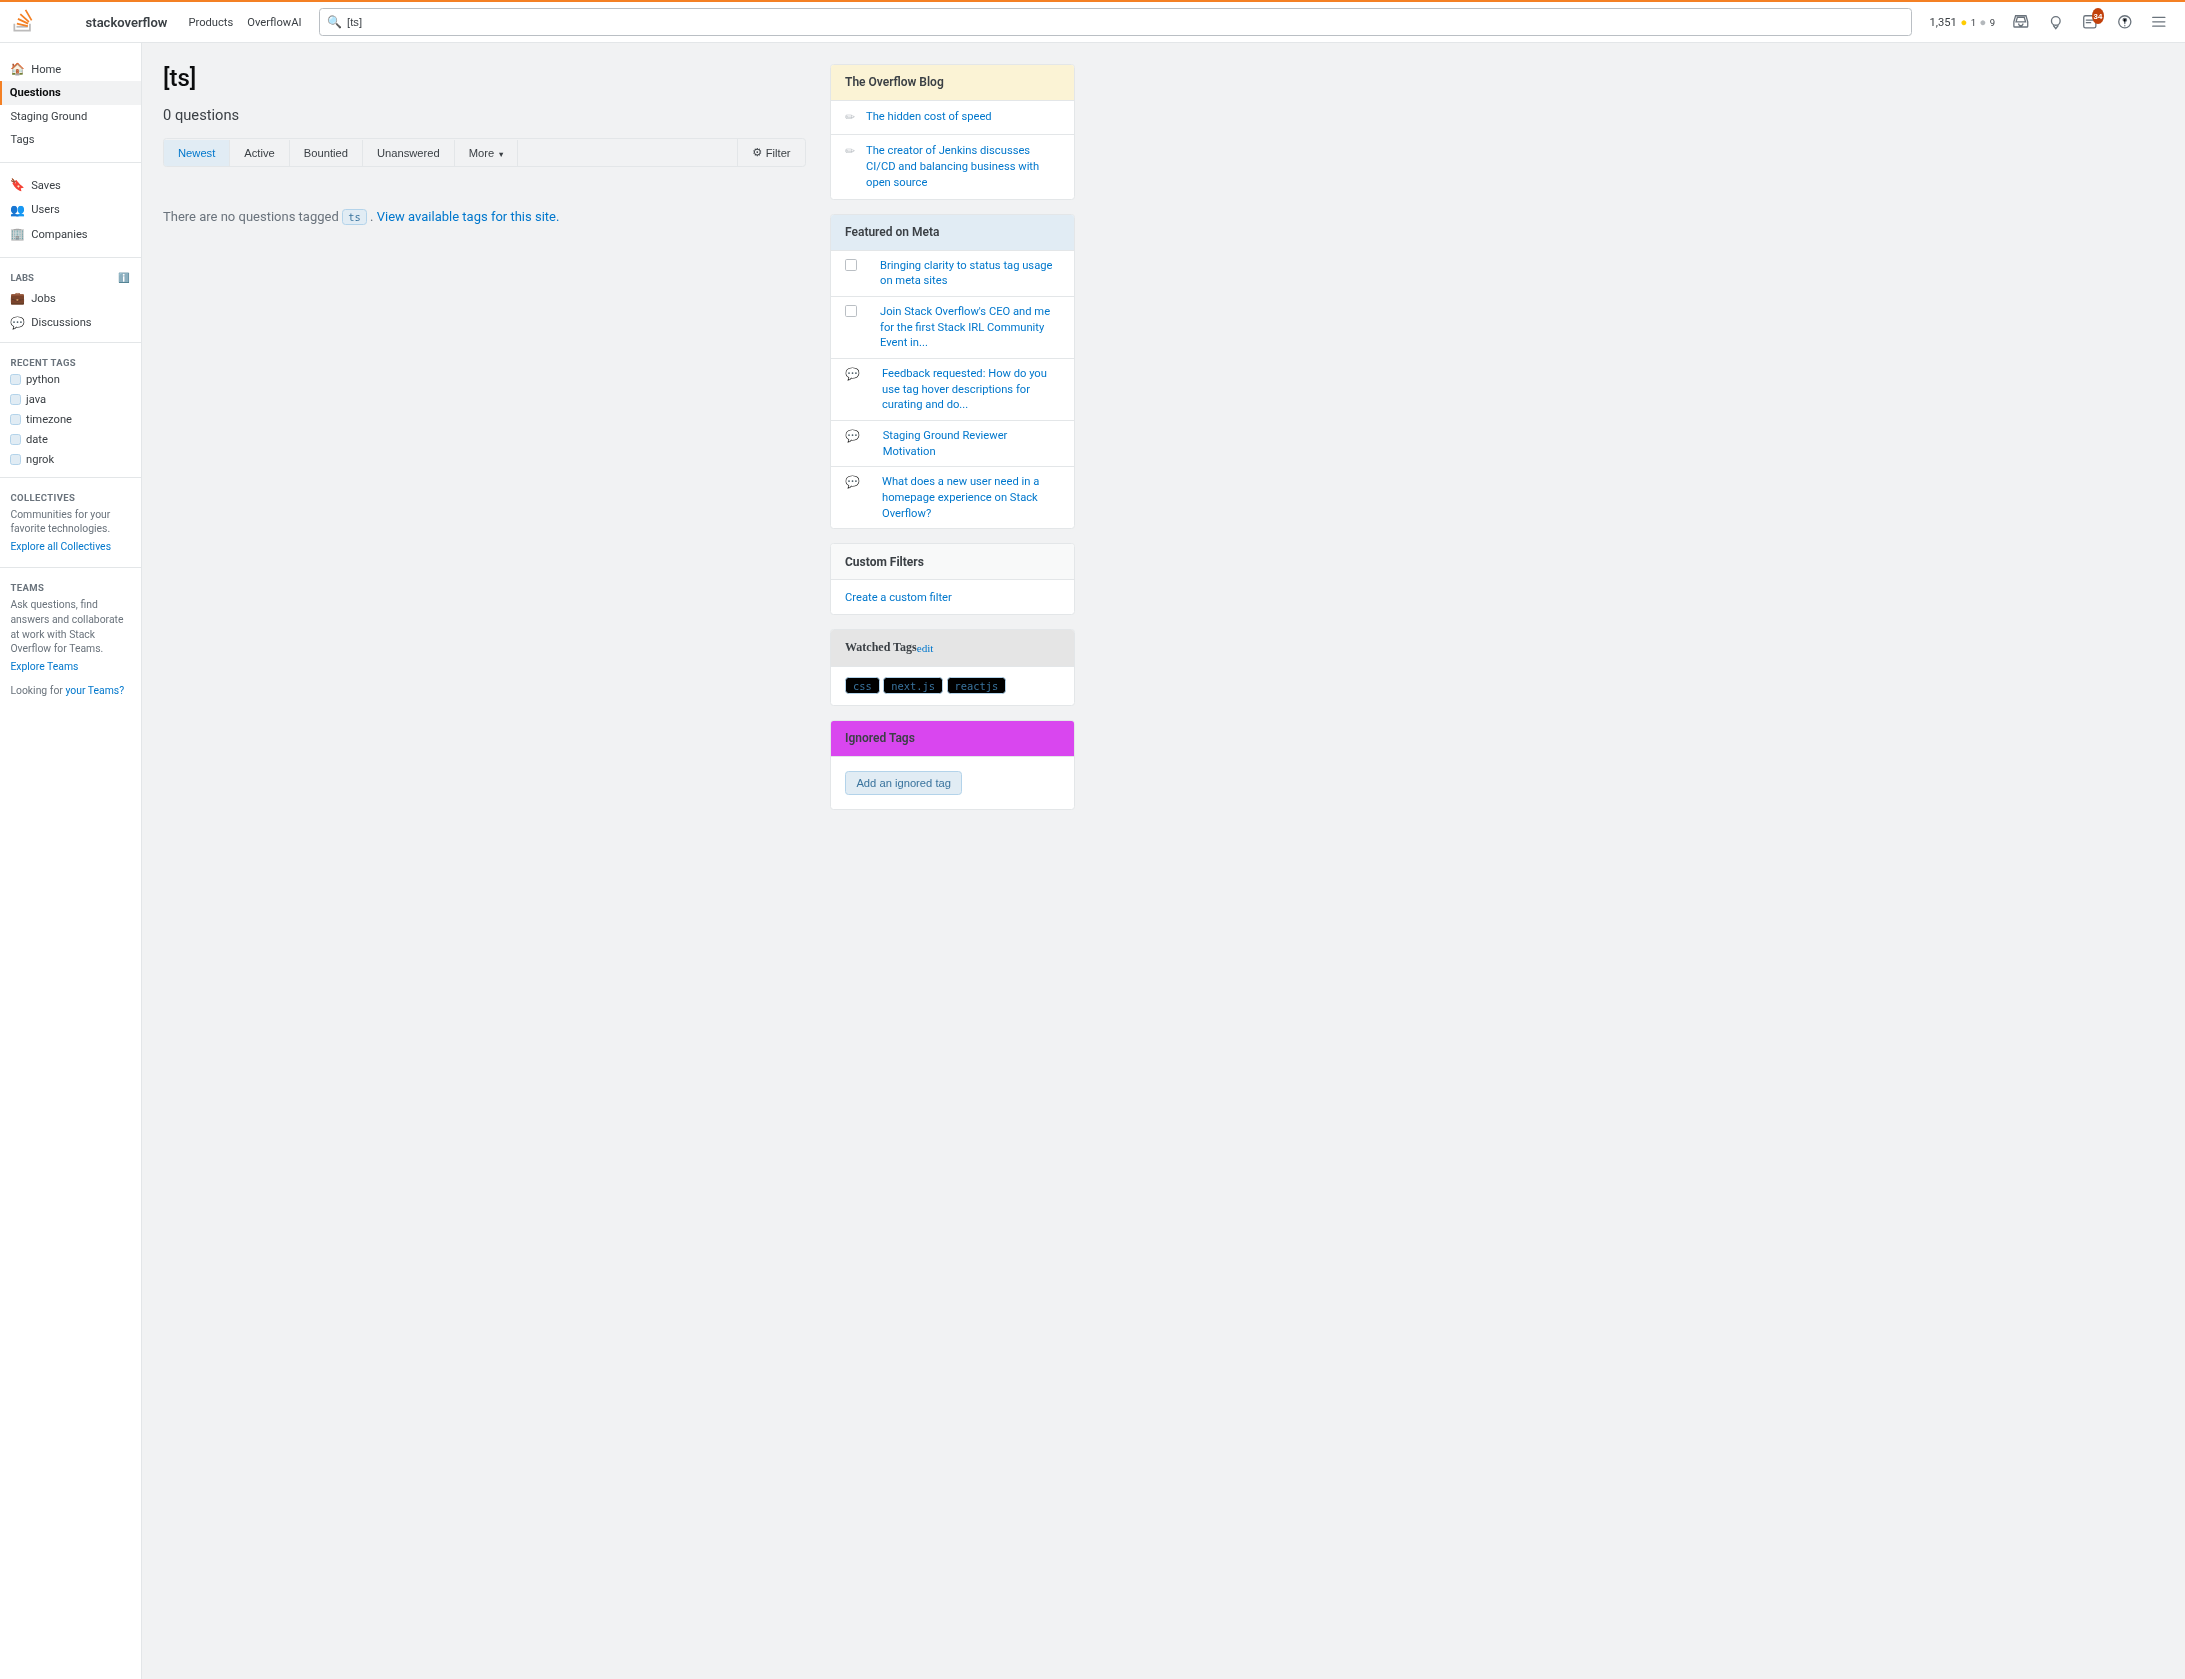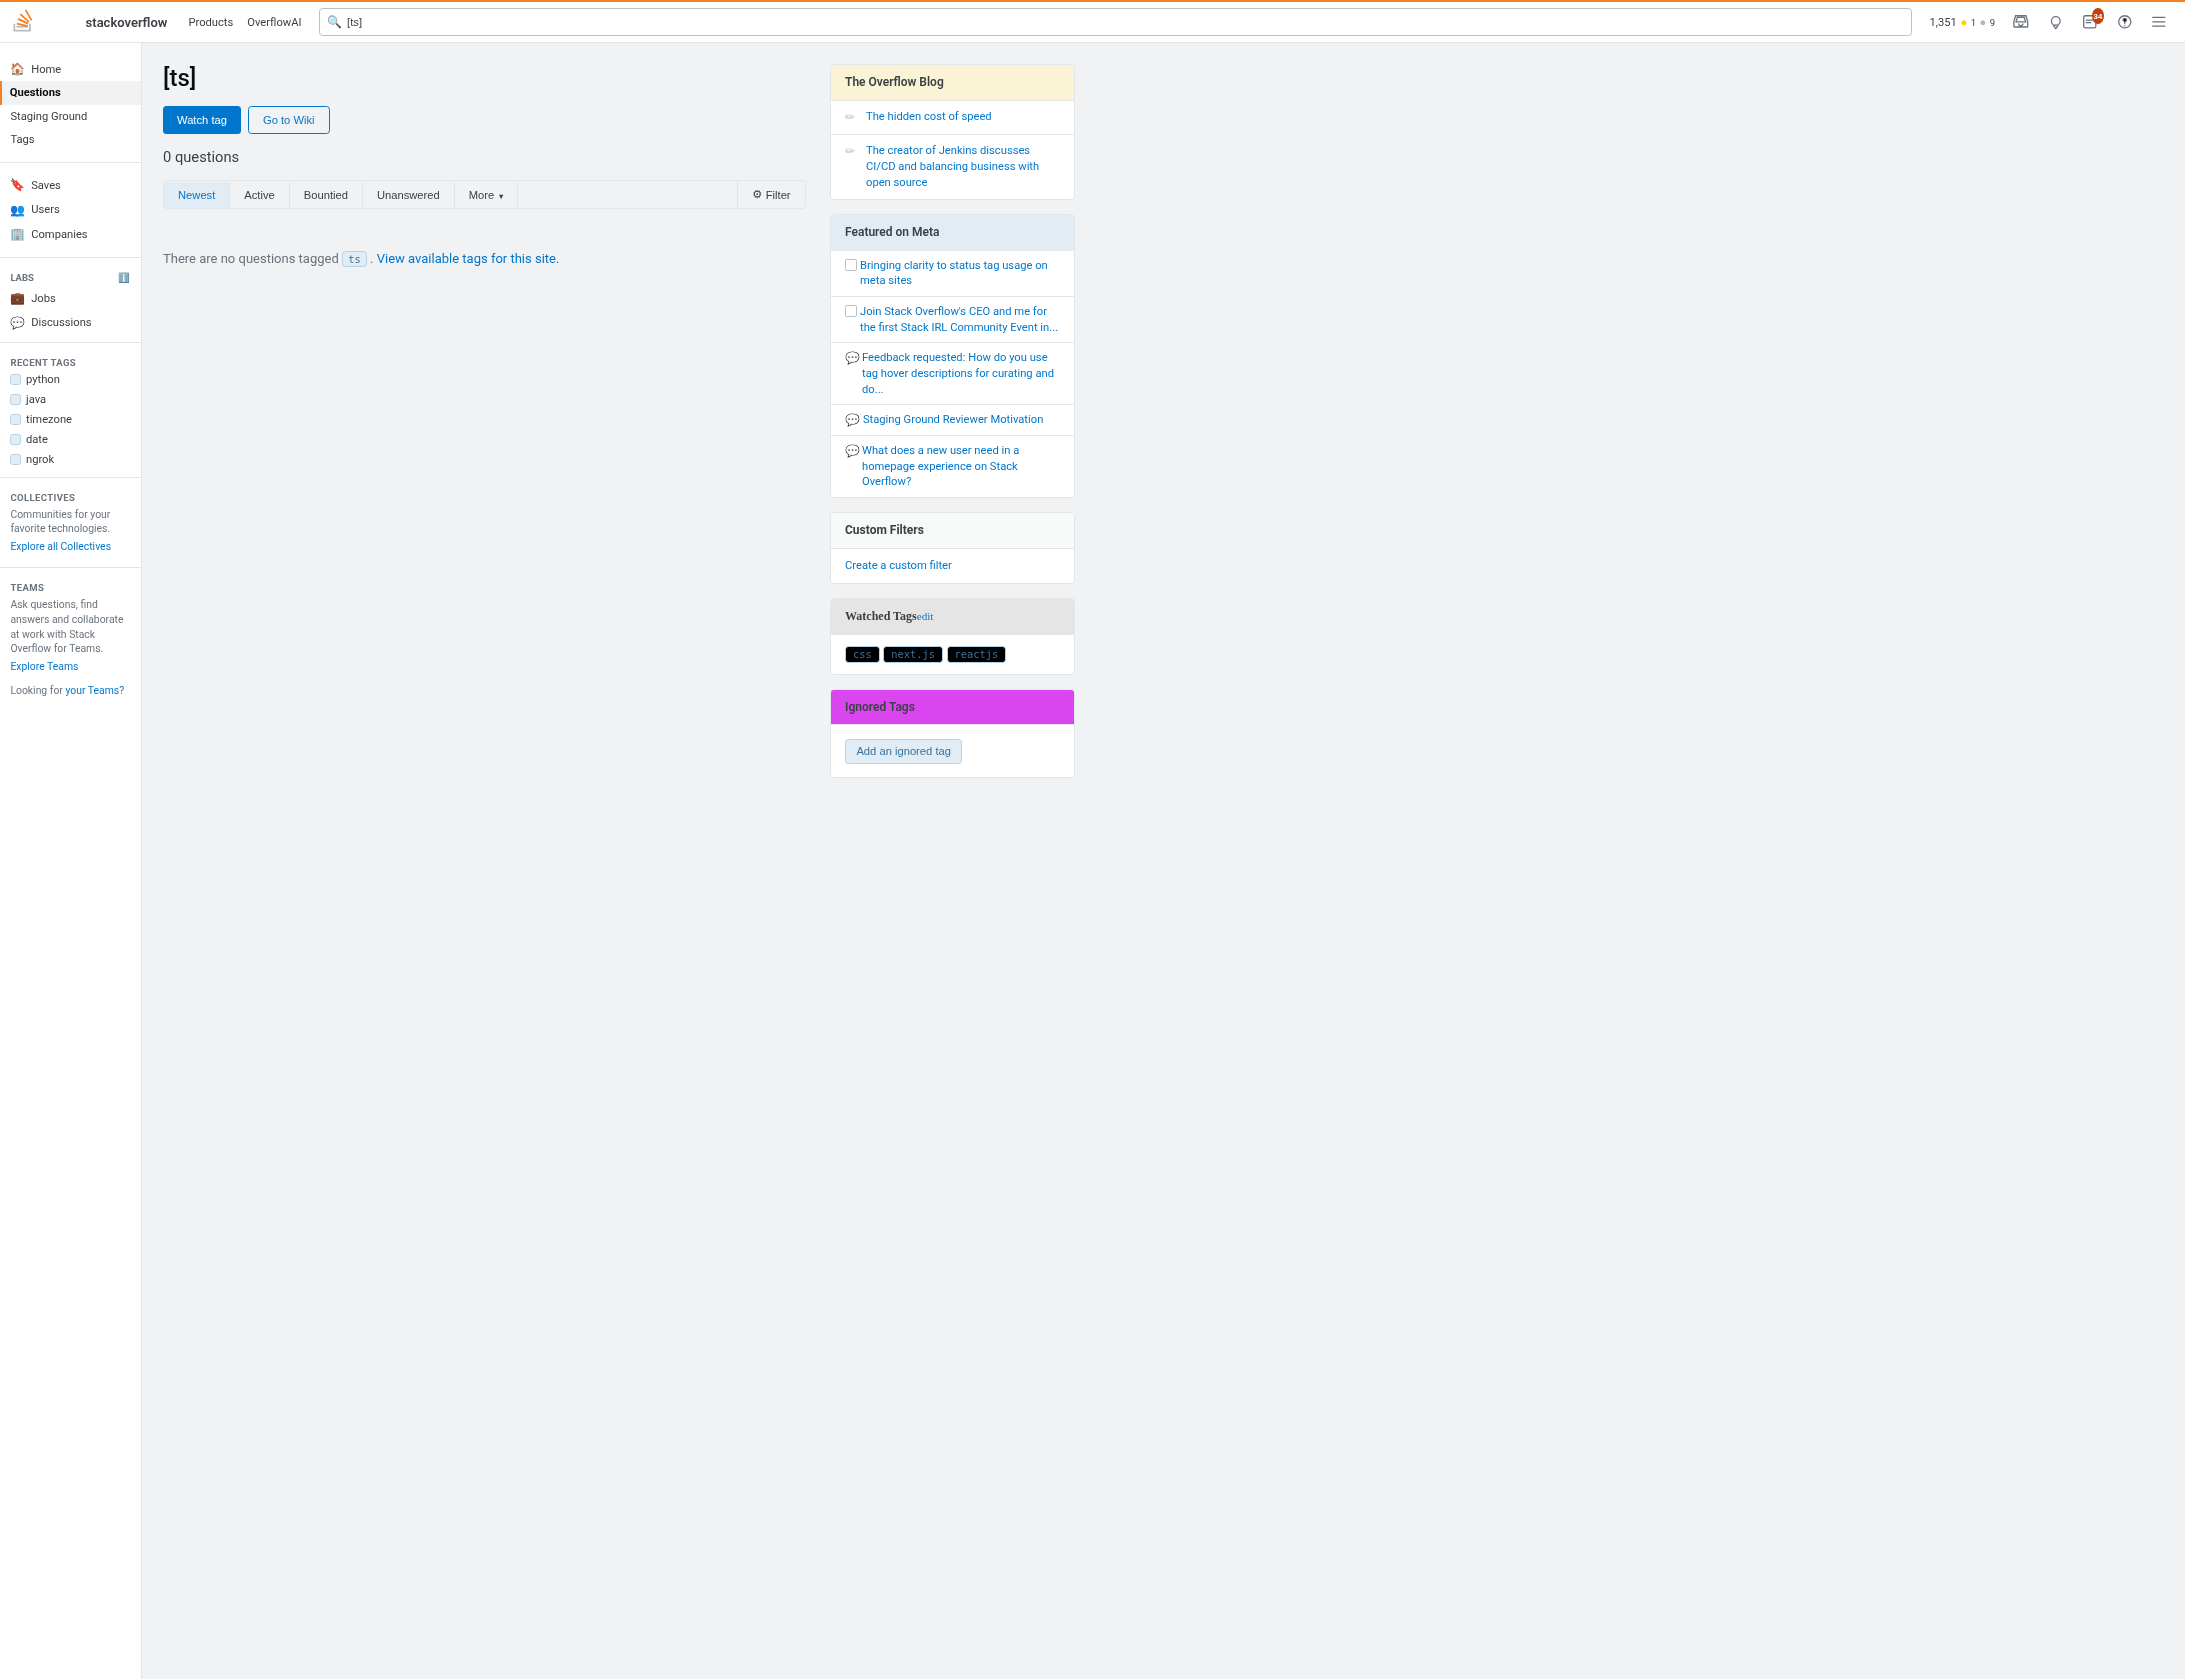--- a/index.html
+++ b/index.html
@@ -87,21 +87,21 @@
 
     
     .widget { background: #fff; border: 0.9px solid #e3e6e8; border-radius: 3.5px; margin-bottom: 14px; overflow: hidden; }
     .widget-header { padding: 10.4px 14px; background: #fbf3d5; border-bottom: 0.9px solid #e3e6e8; font-size: 12px; font-weight: 600; color: #3b4045; }
     .widget-header.blue { background: #e1ecf4; }
     .widget-body { padding: 0; }
     .blog-item { display: flex; align-items: flex-start; gap: 7px; padding: 8.6px 14px; border-bottom: 0.9px solid #e3e6e8; cursor: pointer; }
     .blog-item:last-child { border-bottom: none; }
     .blog-icon { color: #babfc4; font-size: 12px; min-width: 14px; margin-top: 0.9px; }
     .blog-text { font-size: 11.2px; color: #0077cc; line-height: 1.4; }
-    .blog-subitem { display: flex; align-items: flex-start; gap: 3px; padding: 7px 14px; border-bottom: 0.9px solid #e3e6e8; cursor: pointer; }
+    .blog-subitem { display: flex; align-items: flex-start; gap: 23px; padding: 7px 14px; border-bottom: 0.9px solid #e3e6e8; cursor: pointer; }
     .blog-subitem:last-child { border-bottom: none; }
     .meta-checkbox { width: 12px; height: 12px; border: 0.9px solid #babfc4; border-radius: 1.7px; min-width: 12px; margin-top: 0.9px; }
 
     .custom-filters-header { padding: 10.4px 14px; font-size: 12px; font-weight: 700; color: #3b4045; border-bottom: 0.9px solid #e3e6e8; background: #f8f9f9; }
     .create-filter-link { display: block; padding: 10.4px 14px; color: #0077cc; font-size: 11.2px; text-decoration: none; }
 
     .watched-tags-header { display: flex; align-items: center; padding: 10.4px 14px; background: #e5e5e5; border-bottom: 0.9px solid #e3e6e8; font-family: Liberation Serif, serif; }
     .watched-tags-title { font-size: 12px; font-weight: 600; color: #3b4045; }
     .edit-link { color: #0077cc; font-size: 11.2px; text-decoration: none; }
     .tags-list { padding: 10.4px 14px; display: flex; flex-wrap: wrap; gap: 3.5px; }
@@ -256,24 +256,20 @@
       <div style="font-size:10.4px; color:#6a737c; line-height:1.4; margin-bottom:3.5px;">Ask questions, find answers and collaborate at work with Stack Overflow for Teams.</div>
       <a href="#" style="font-size:10.4px; color:#0077cc; text-decoration:none;">Explore Teams</a>
     </div>
     <div style="padding: 3.5px 10.4px; font-size:10.4px; color:#6a737c;">
       <span>Looking for </span><a href="#" style="color:#0077cc; text-decoration:none;">your Teams?</a>
     </div>
   </aside>
 
   <main class="main-content">
     <h1 class="page-title">[ts]</h1>
-    <div class="action-buttons">
-      <button class="btn-watch">Watch tag</button>
-      <button class="btn-wiki">Go to Wiki</button>
-    </div>
     <div class="questions-count">0 questions</div>
     <div class="tabs-bar">
       <button class="tab-btn active">Newest</button>
       <button class="tab-btn">Active</button>
       <button class="tab-btn">Bountied</button>
       <button class="tab-btn">Unanswered</button>
       <button class="tab-btn">
         <span>More</span>
         <span class="more-arrow">▾</span>
       </button>

